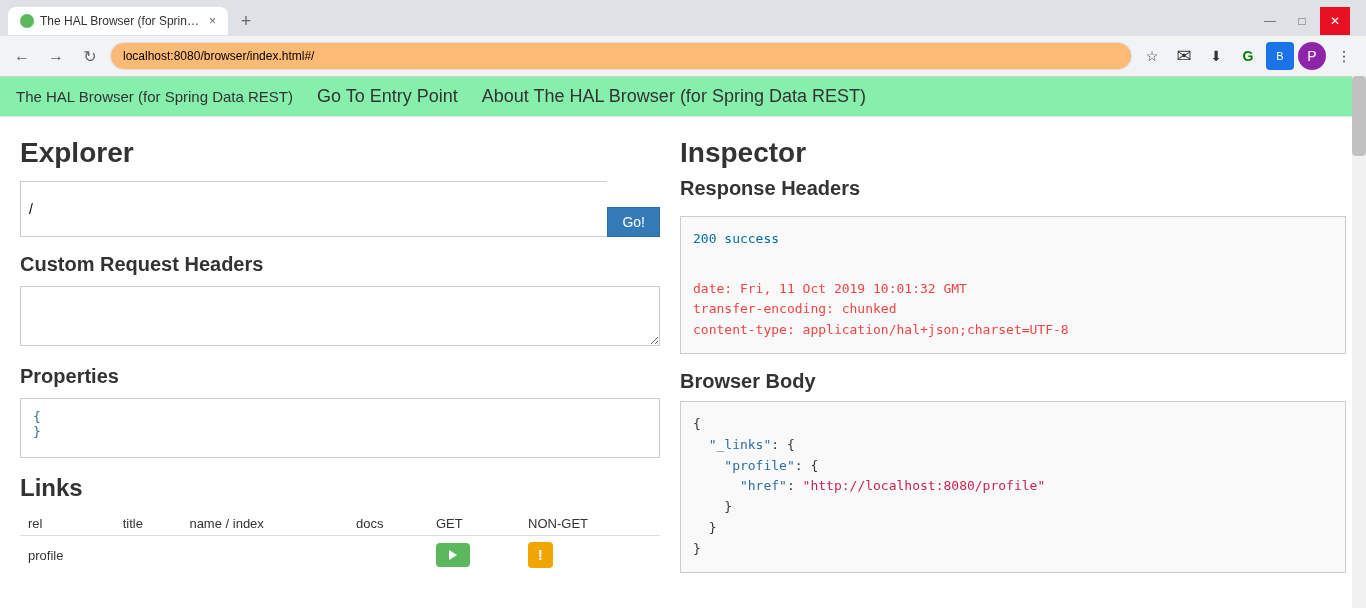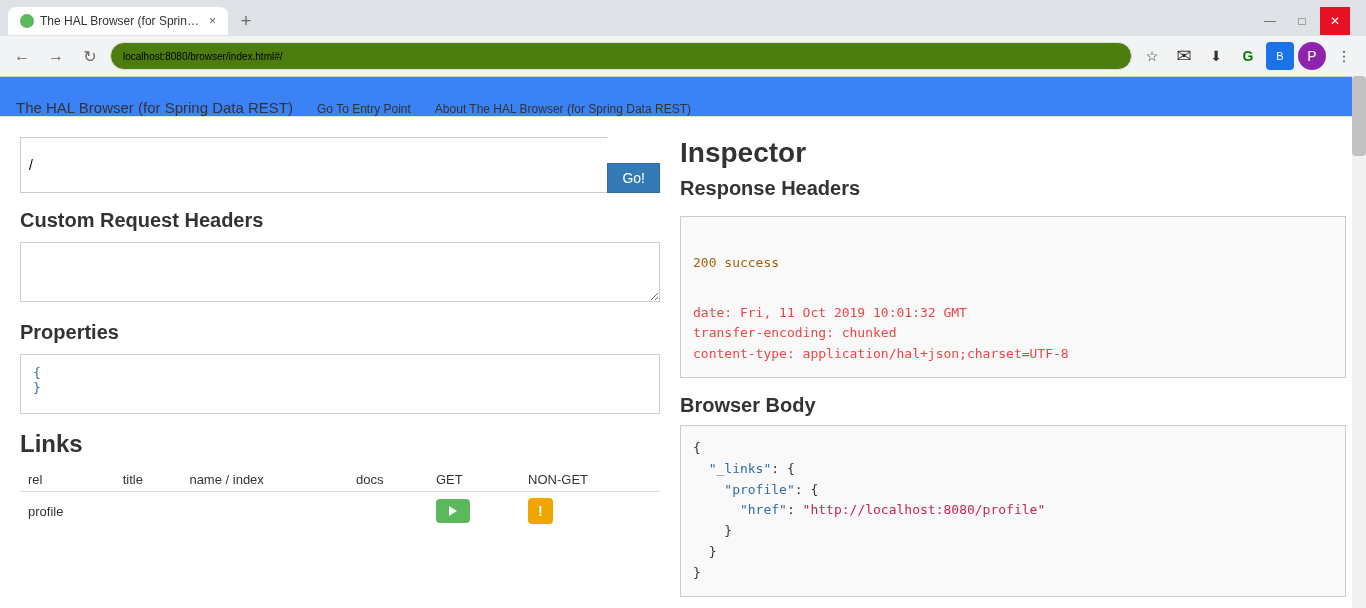--- a/index.html
+++ b/index.html
@@ -85,22 +85,22 @@
       display: flex;
       align-items: center;
       justify-content: center;
       border-radius: 50%;
     }
     .url-input {
       flex: 1;
       border: 1px solid #ddd;
       border-radius: 20px;
       padding: 4px 12px;
-      font-size: 10px;
-      background: #4d7c0f;
+      font-size: 12px;
+      background: #fdba74;
       outline: none;
       height: 28px;
     }
     .toolbar-icons {
       display: flex;
       gap: 4px;
       align-items: center;
     }
     .toolbar-icon {
       width: 28px;
@@ -108,35 +108,35 @@
       border-radius: 50%;
       display: flex;
       align-items: center;
       justify-content: center;
       cursor: pointer;
       font-size: 14px;
     }
 
     
     .app-navbar {
-      background: #3b82f6;
+      background: #86efac;
       border-bottom: 1px solid #e0e0e0;
       padding: 0 16px;
       height: 40px;
       display: flex;
-      align-items: flex-end;
+      align-items: center;
       gap: 24px;
     }
     .app-brand {
       font-size: 15px;
       font-weight: normal;
       color: #333;
     }
     .app-nav-link {
-      font-size: 12px;
+      font-size: 18px;
       color: #333;
       text-decoration: none;
       cursor: pointer;
     }
 
     
     .main-content {
       display: flex;
       padding: 20px;
       gap: 20px;
@@ -266,23 +266,22 @@
     .response-box {
       border: 1px solid #ccc;
       background: #f9f9f9;
       padding: 12px;
       font-family: monospace;
       font-size: 13px;
       margin-bottom: 16px;
       line-height: 1.6;
     }
     .status-line {
-      color: #a16207;
+      color: #0369a1;
       margin-bottom: 8px;
-      margin-top: 24px;
     }
     .header-line {
       color: #ef4444;
     }
     .response-body-title {
       font-size: 20px;
       font-weight: bold;
       margin-bottom: 8px;
     }
     .response-body-box {
@@ -352,20 +351,21 @@
 
 <nav class="app-navbar">
   <span class="app-brand">The HAL Browser (for Spring Data REST)</span>
   <a class="app-nav-link">Go To Entry Point</a>
   <a class="app-nav-link">About The HAL Browser (for Spring Data REST)</a>
 </nav>
 
 <div class="main-content">
 
   <div class="left-panel">
+    <h1 class="section-title">Explorer</h1>
 
     <div class="url-row">
       <input class="url-field" type="text" value="/" style="">
       <button class="go-btn">Go!</button>
     </div>
 
     <h2 class="subsection-title">Custom Request Headers</h2>
     <textarea class="custom-headers-textarea" style=""></textarea>
 
     <h2 class="subsection-title">Properties</h2>

